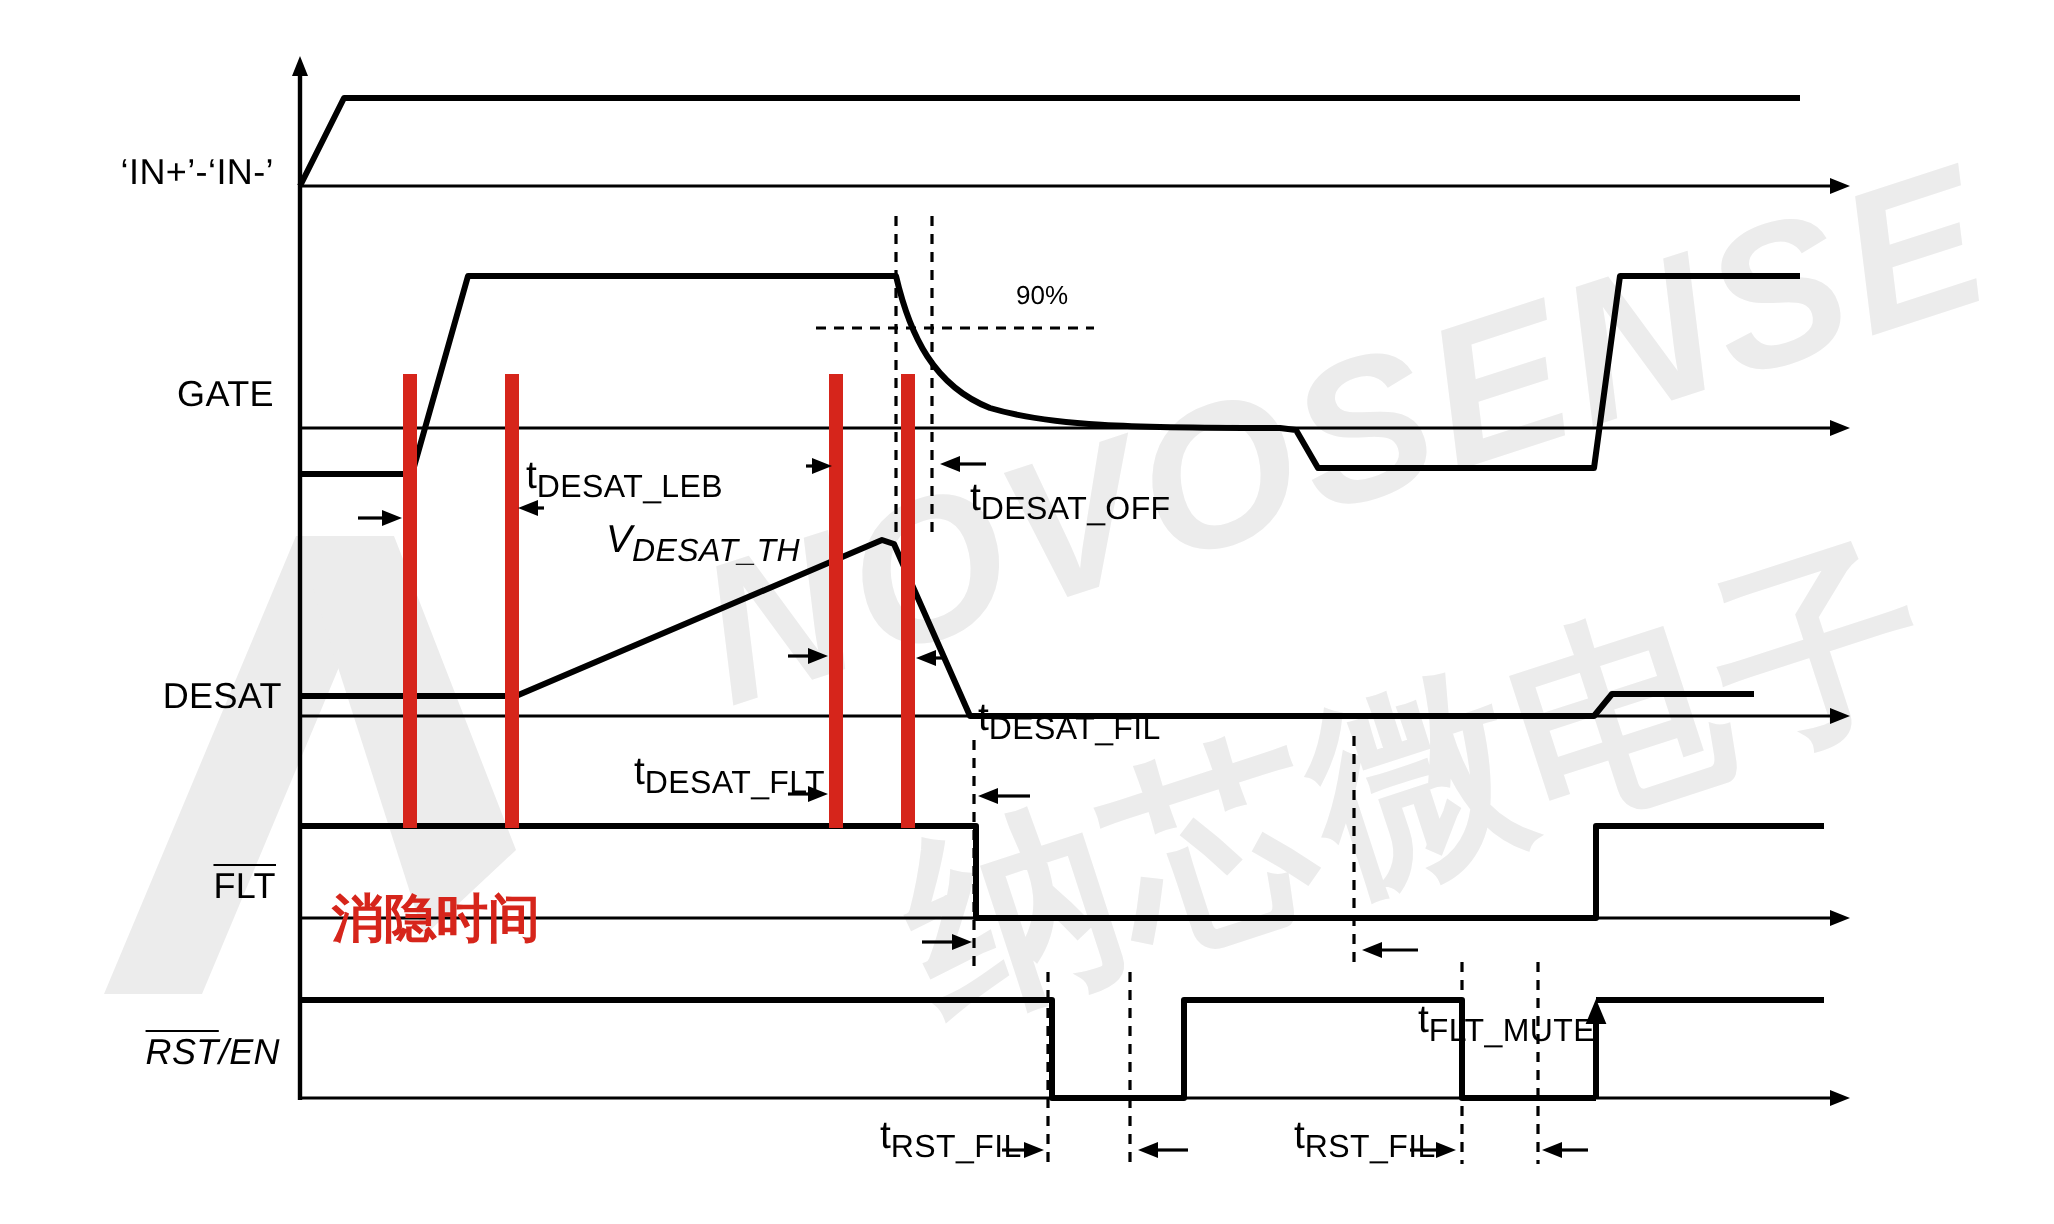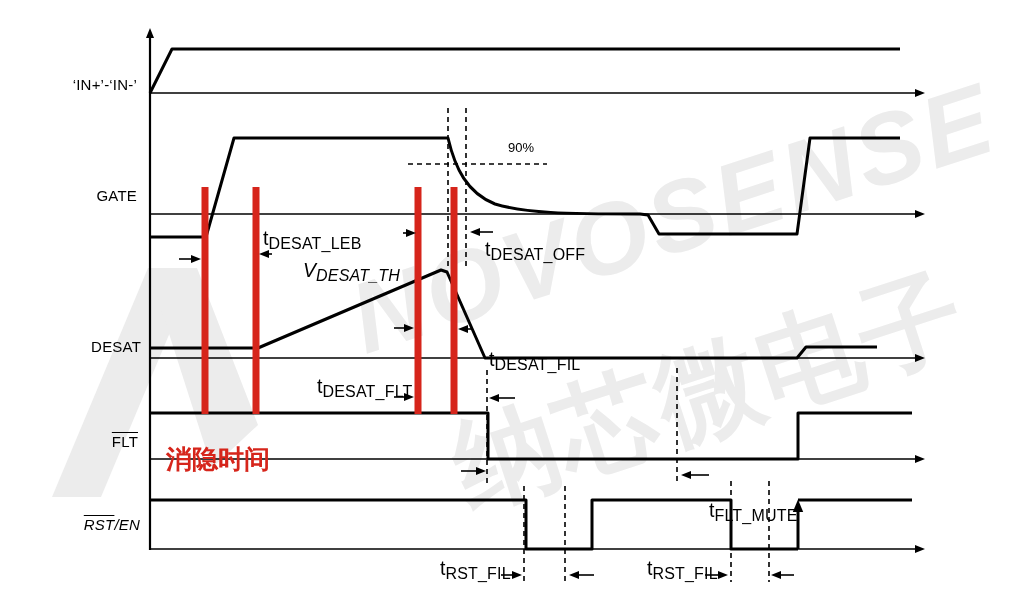--- a/index.html
+++ b/index.html
@@ -16,21 +16,21 @@
   }
   #wm1{ left:673px; top:218px; transform:translate(-50%,-50%) rotate(-18deg);
         font-size:100px; font-style:italic; letter-spacing:4px;}
   #wm2{ left:710px; top:392px; transform:translate(-50%,-50%) rotate(-18deg);
         font-size:104px; letter-spacing:2px;}
   #wmlogo{ position:absolute; left:0; top:0; z-index:1; }
   
   #diagram{ position:absolute; left:0; top:0; z-index:2; }
   
   .lbl{ position:absolute; z-index:3; white-space:nowrap; line-height:1; }
-  .sig{ font-size:15px; text-align:right; width:100px; letter-spacing:0.2px;}
+  .sig{ font-size:18px; text-align:right; width:100px; letter-spacing:0.2px;}
   .ovl{ text-decoration:overline; }
   .tl{ font-size:19.5px; }
   .tl sub{ font-size:16px; vertical-align:-0.28em; letter-spacing:0.2px;}
   .redtxt{ color:var(--red); font-weight:bold; }
   #lbl-in   { left:790px; top:77px;  }
   #lbl-gate { left:37px;  top:188px; }
   #lbl-desat{ left:41px;  top:339px; }
   #lbl-flt  { left:38px;  top:434px; }
   #lbl-rst  { left:40px;  top:517px;font-style:italic; }
   #lbl-90   { left:508px; top:141px; font-size:13px;}

